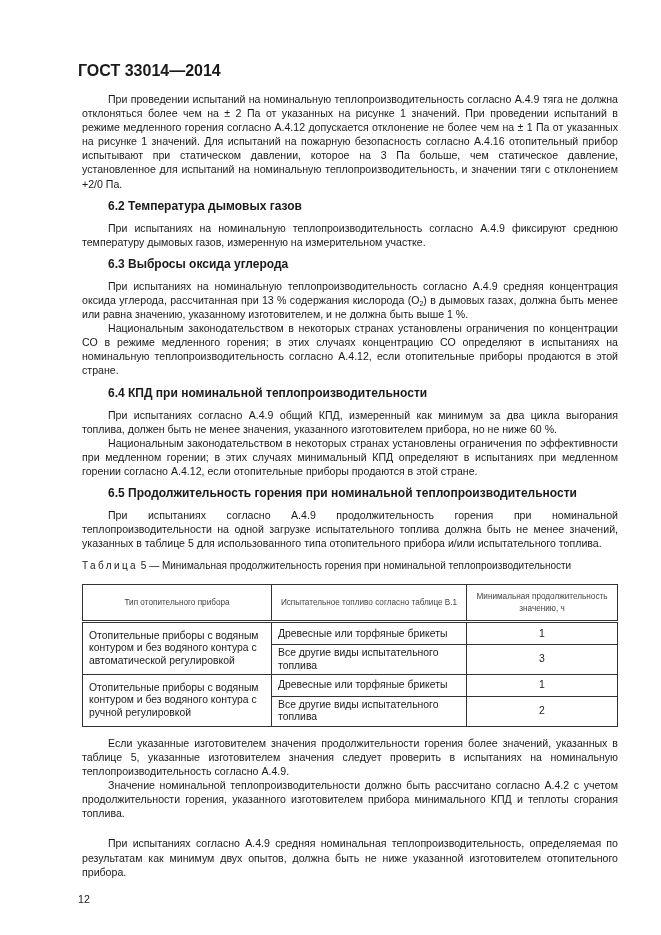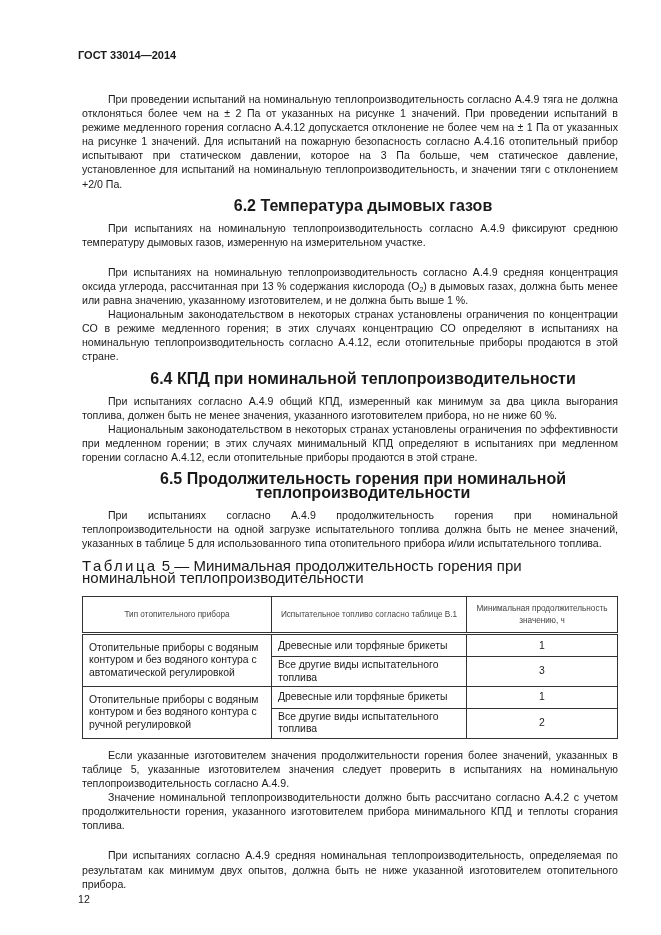--- a/index.html
+++ b/index.html
@@ -1,24 +1,24 @@
 <!DOCTYPE html>
 <html><head>
 <meta charset="utf-8">
 <style>
   html, body { margin: 0; padding: 0; background: #ffffff; }
   body { width: 661px; height: 935px; position: relative; overflow: hidden;
          font-family: "Liberation Sans", sans-serif; color: #1a1a1a; }
   .page { position: absolute; left: 78px; top: 0; width: 536px; }
-  .doc-header { position: absolute; top: 49px; left: 0; font-weight: bold; font-size: 11px; }
+  .doc-header { position: absolute; top: 62px; left: 0; font-weight: bold; font-size: 16px; }
   .body-block { position: absolute; left: 4px; width: 536px; }
   p { margin: 0; font-size: 10.6px; line-height: 14.1px; text-align: justify; text-indent: 26px; }
-  h3 { margin: 0; font-size: 16px; line-height: 14px; font-weight: bold; padding-left: 26px; text-align: center; }
+  h3 { margin: 0; font-size: 12px; line-height: 14px; font-weight: bold; padding-left: 26px; }
   .gap-s { height: 8px; }
-  .caption { font-size: 15px; line-height: 12px; margin-top: 10px; }
+  .caption { font-size: 10px; line-height: 12px; margin-top: 10px; }
   .caption .spaced { letter-spacing: 2.4px; }
   table { border-collapse: collapse; width: 536px; margin-top: 12px; font-size: 10.4px; }
   td, th { border: 1px solid #333; padding: 2px 6px; vertical-align: middle; }
   th { font-weight: normal; font-size: 8.2px; color: #444; height: 31px; text-align: center; line-height: 12px; }
   thead tr { border-bottom: 3px double #333; }
   td { height: 17px; line-height: 12.4px; }
   td.type { width: 176px; text-align: left; }
   td.fuel { width: 182px; text-align: left; }
   td.hours { text-align: center; }
   .page-num { position: absolute; left: 0; top: 893px; font-size: 10.6px; }
@@ -32,20 +32,21 @@
 
   <div class="body-block" style="top:92px;">
     <p>При проведении испытаний на номинальную теплопроизводительность согласно А.4.9 тяга не должна отклоняться более чем на ± 2 Па от указанных на рисунке 1 значений. При проведении испытаний в режиме медленного горения согласно А.4.12 допускается отклонение не более чем на ± 1 Па от указанных на рисунке 1 значений. Для испытаний на пожарную безопасность согласно А.4.16 отопительный прибор испытывают при статическом давлении, которое на 3 Па больше, чем статическое давление, установленное для испытаний на номинальную теплопроизводительность, и значении тяги с отклонением +2/0 Па.</p>
 
     <div class="gap-s"></div>
     <h3>6.2  Температура дымовых газов</h3>
     <div class="gap-s"></div>
     <p>При испытаниях на номинальную теплопроизводительность согласно А.4.9 фиксируют среднюю температуру дымовых газов, измеренную на измерительном участке.</p>
 
     <div class="gap-s"></div>
+    <h3>6.3  Выбросы оксида углерода</h3>
     <div class="gap-s"></div>
     <p><span>При испытаниях на номинальную теплопроизводительность согласно А.4.9 средняя концентрация оксида углерода, рассчитанная при 13 % содержания кислорода (O</span><sub>2</sub><span>) в дымовых газах, должна быть менее или равна значению, указанному изготовителем, и не должна быть выше 1 %.</span></p>
     <p>Национальным законодательством в некоторых странах установлены ограничения по концентрации СО в режиме медленного горения; в этих случаях концентрацию СО определяют в испытаниях на номинальную теплопроизводительность согласно А.4.12, если отопительные приборы продаются в этой стране.</p>
 
     <div class="gap-s"></div>
     <h3>6.4  КПД при номинальной теплопроизводительности</h3>
     <div class="gap-s"></div>
     <p>При испытаниях согласно А.4.9 общий КПД, измеренный как минимум за два цикла выгорания топлива, должен быть не менее значения, указанного изготовителем прибора, но не ниже 60 %.</p>
     <p>Национальным законодательством в некоторых странах установлены ограничения по эффективности при медленном горении; в этих случаях минимальный КПД определяют в испытаниях при медленном горении согласно А.4.12, если отопительные приборы продаются в этой стране.</p>
 

